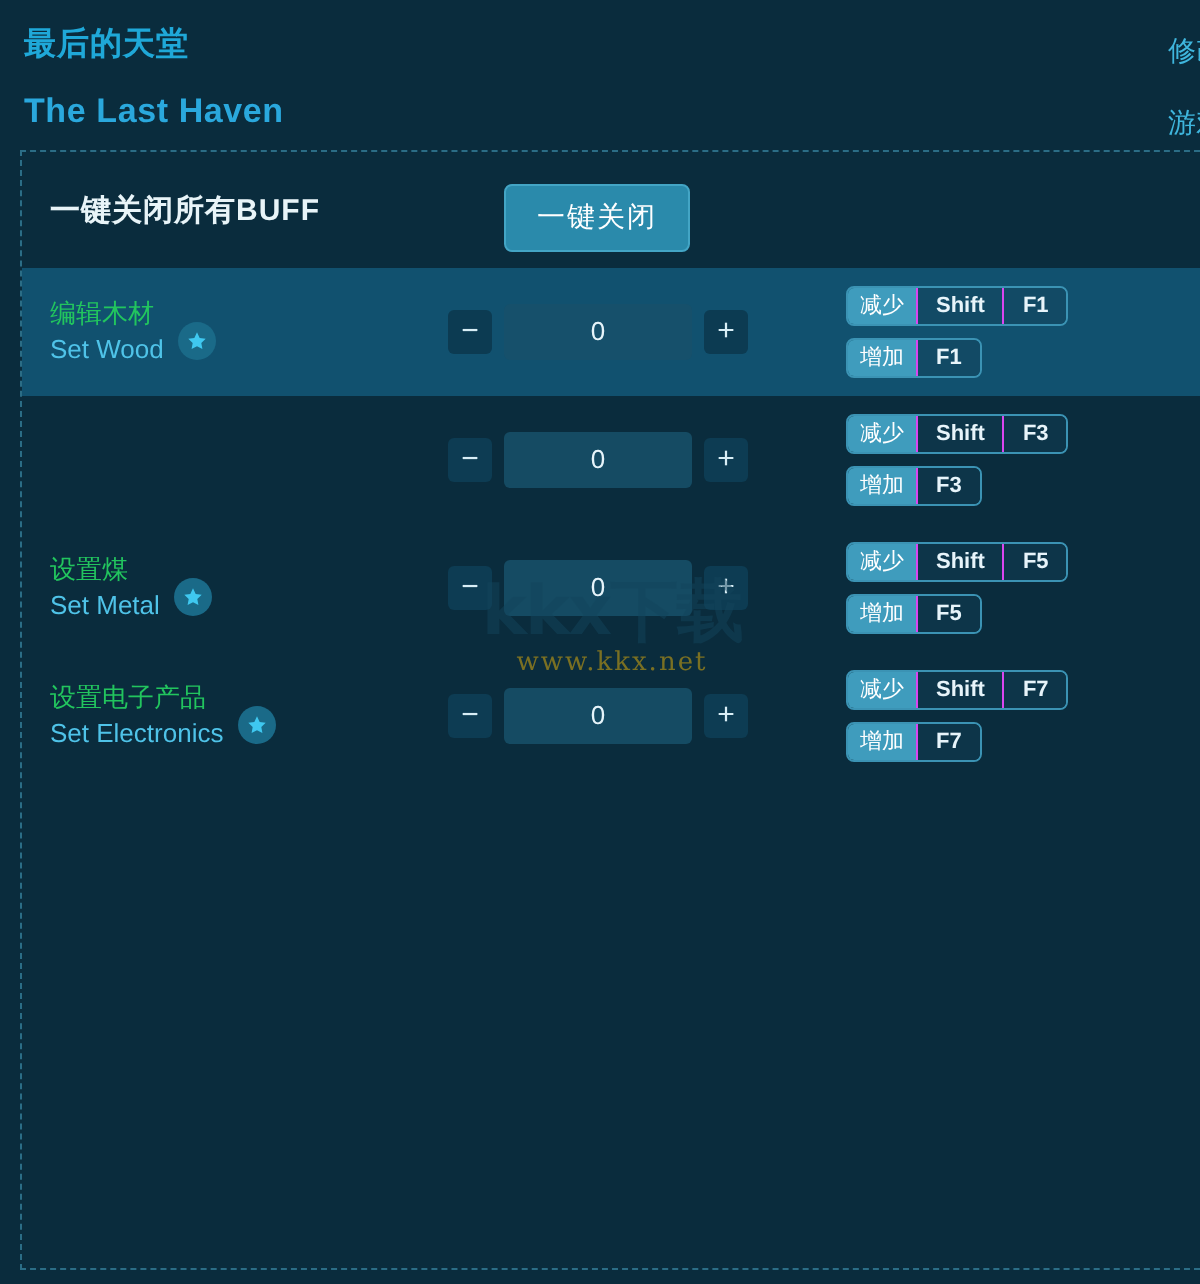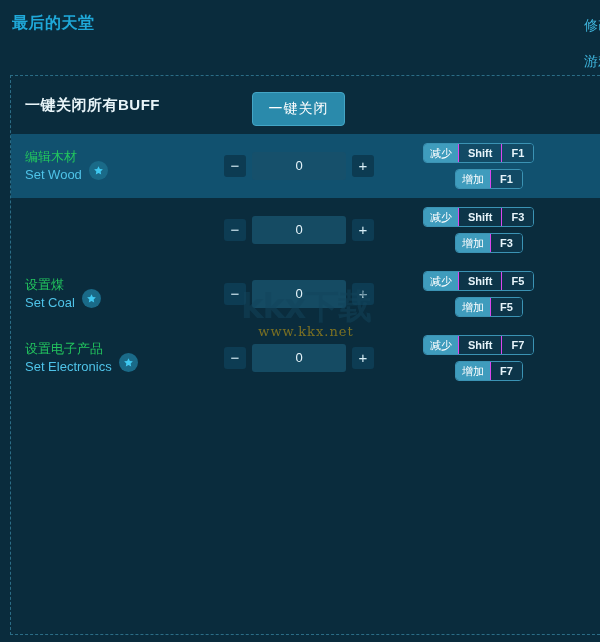--- a/index.html
+++ b/index.html
@@ -186,21 +186,21 @@
     left: 412px;
     top: 9px;
     width: 170px;
   }
   .hk-line {
     display: flex;
     align-items: stretch;
     height: 20px;
     margin-bottom: 6px;
   }
-  .hk-line.hk-inc { margin-left: 32px; }
+  .hk-line.hk-inc { }
 
   .hk-group {
     display: flex;
     align-items: stretch;
     border: 1px solid #3b93b4;
     border-radius: 4px;
     overflow: hidden;
     height: 20px;
   }
   .hk-act {
@@ -252,20 +252,21 @@
     letter-spacing: 1px;
     line-height: 16px;
     font-family: "DejaVu Serif", serif;
   }
 </style>
 </head>
 <body>
 
 <div class="title-block">
   <div class="title-cn">最后的天堂</div>
+  <div class="title-en">The Last Haven</div>
 </div>
 
 <div class="edge-nav">
   <div class="edge-1">修改器</div>
   <div class="edge-2">游戏</div>
 </div>
 
 <div class="panel">
 
   <div class="buff-row">
@@ -326,21 +327,21 @@
               <span class="hk-act">增加</span>
               <span class="hk-key">F3</span>
             </div>
           </div>
         </div>
       </div>
       <div class="item-row">
         <div class="label-cell">
           <div class="label-texts">
             <div class="label-cn">设置煤</div>
-            <div class="label-en">Set Coal</div>
+            <div class="label-en">Set Metal</div>
           </div>
           <div class="star-badge">
             <svg width="11" height="11" viewBox="0 0 24 24" aria-hidden="true">
               <path fill="#3fc8f0" d="M12 2.5l2.9 6.1 6.6.9-4.8 4.6 1.2 6.6L12 17.6 6.1 20.7l1.2-6.6L2.5 9.5l6.6-.9z"></path>
             </svg>
           </div>
         </div>
         <div class="stepper">
           <button class="step-btn">−</button>
           <div class="step-value">0</div>

